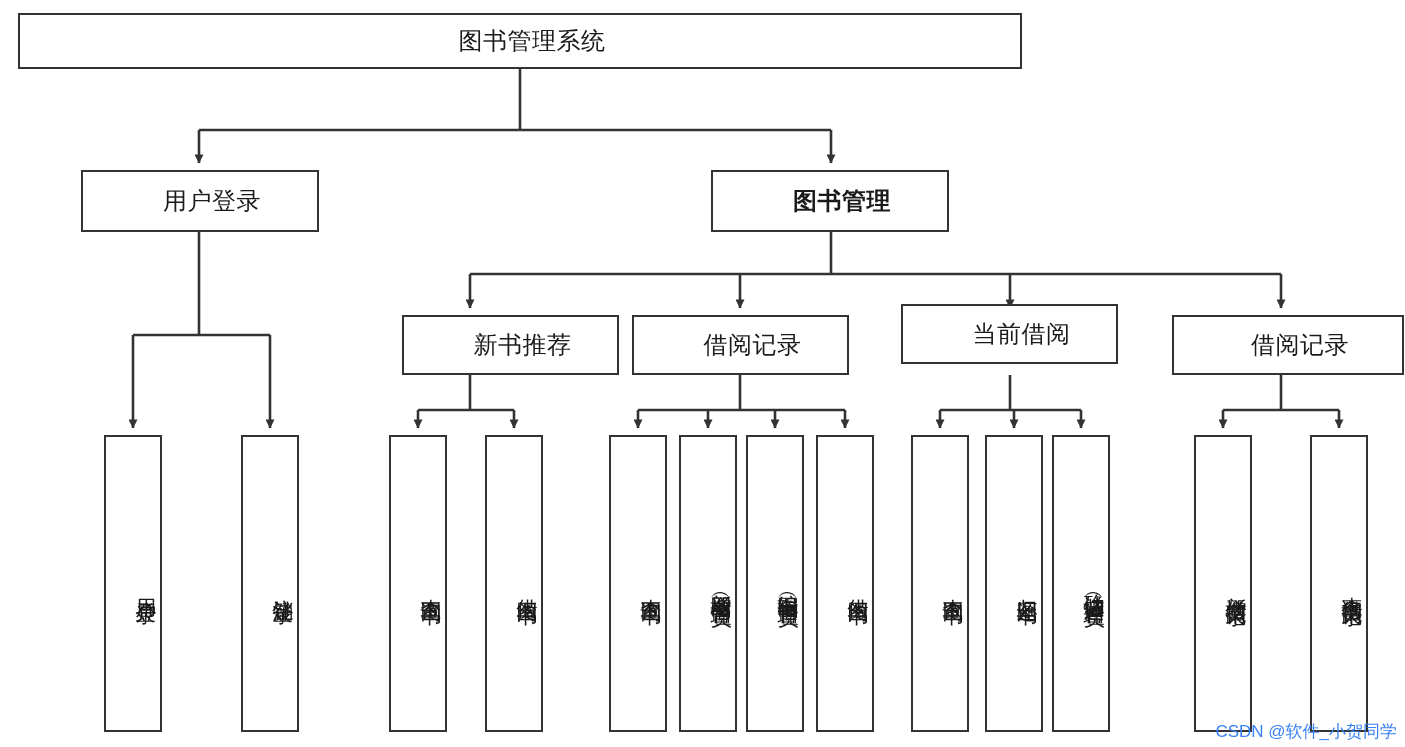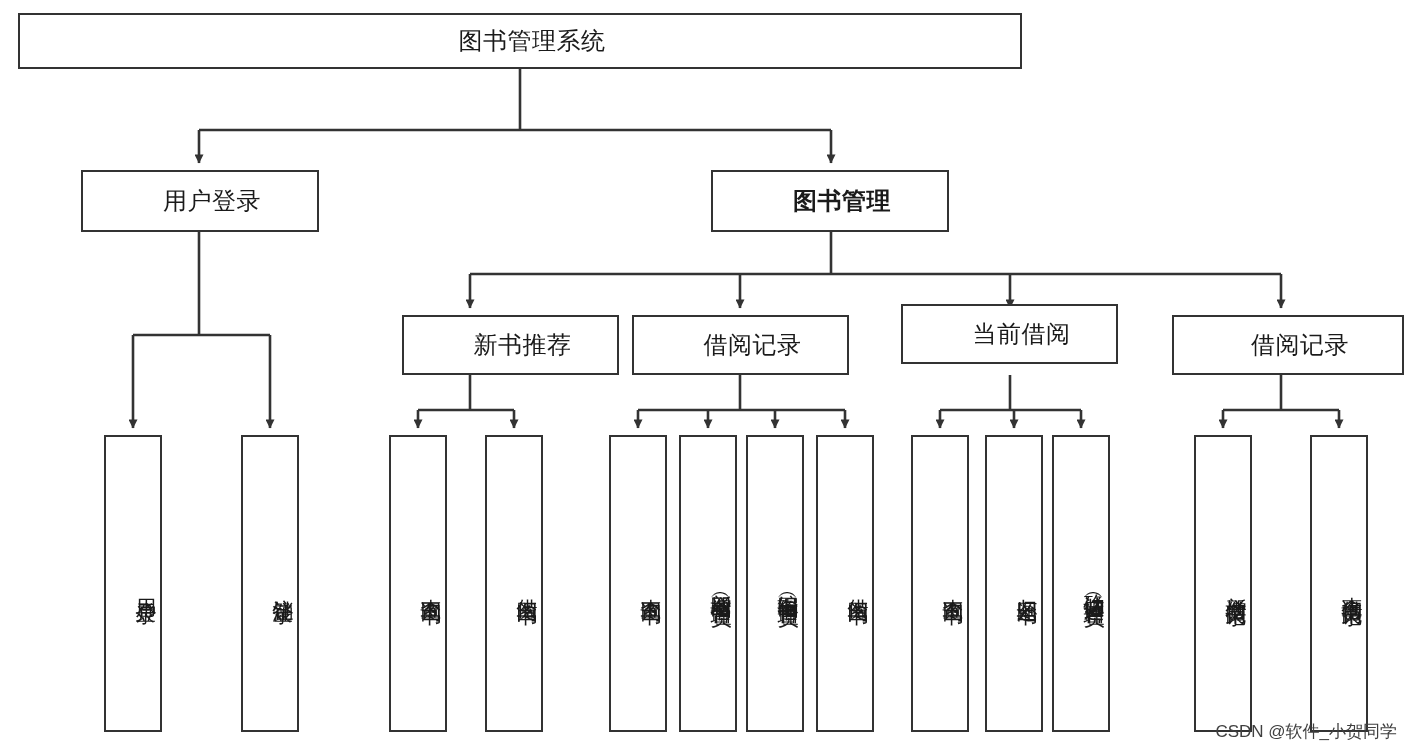--- a/index.html
+++ b/index.html
@@ -56,21 +56,21 @@
   .node.vertical .label {
     writing-mode: vertical-rl;
     text-orientation: upright;
     display: block;
   }
   .watermark {
     position: absolute;
     right: 8px;
     bottom: 4px;
     font-size: 17px;
-    color: #404040;
+    color: #3b82f6;
     font-family: "Liberation Sans", "DejaVu Sans", sans-serif;
     white-space: nowrap;
     pointer-events: none;
   }
 </style>
 </head>
 <body>
 
 <div id="diagram-root">
 

